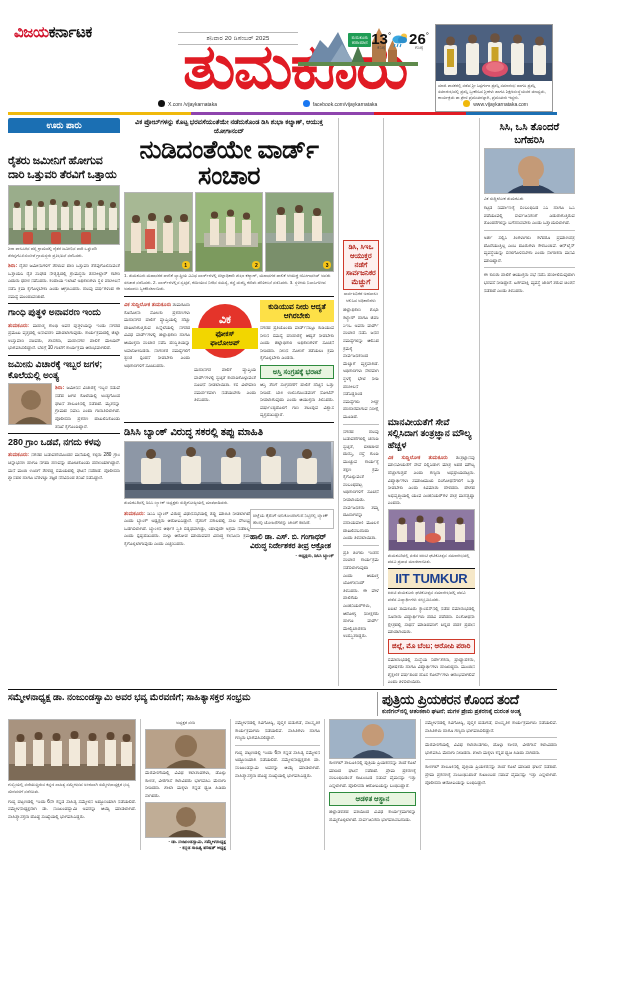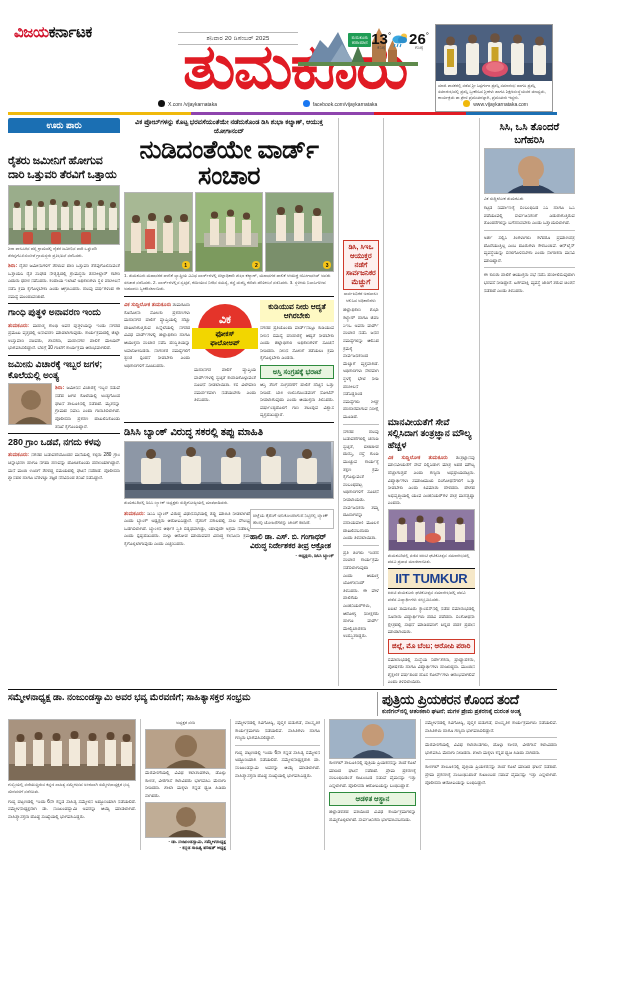--- a/index.html
+++ b/index.html
@@ -75,21 +75,21 @@
 
   .kicker { font-size:6.6px; font-weight:700; color:#111; text-align:center; line-height:1.3; margin-bottom:1px; }
   .mainhead { font-size:25px; font-weight:800; color:#111; text-align:center; line-height:1.05;
               letter-spacing:-0.5px; margin:1px 0 3px; }
 
   .photostrip { display:flex; gap:2px; }
   .photostrip .photo { flex:1; height:80px; position:relative; }
   .pnum { position:absolute; right:2px; bottom:2px; width:8px; height:8px; border-radius:50%;
           background:#f5c518; color:#111; font-size:5px; font-weight:700; text-align:center; line-height:8px; }
 
-  .boxhead-yellow { background:#fef9c3; color:#111; font-size:7.5px; font-weight:800; text-align:center;
+  .boxhead-yellow { background:#fde047; color:#111; font-size:7.5px; font-weight:800; text-align:center;
                     padding:2px 1px; line-height:1.2; }
   .boxhead-green { background:#e8f5e0; border:1px solid #2e8b3e; color:#1c6b2d; font-size:7px;
                    font-weight:800; text-align:center; padding:2px 1px; }
   .boxhead-redbar { background:#fdf0ef; border:1px solid #cf3a2b; color:#b32218; font-size:7px;
                     font-weight:800; text-align:center; padding:2px; line-height:1.25; }
 
   .focus-badge { position:relative; width:54px; height:54px; margin:0 auto; }
   .focus-circle { position:absolute; inset:0; border-radius:50%; background:#e4342a; }
   .focus-vk { position:absolute; top:9px; left:0; right:0; text-align:center; color:#fff;
               font-size:11px; font-weight:800; }

